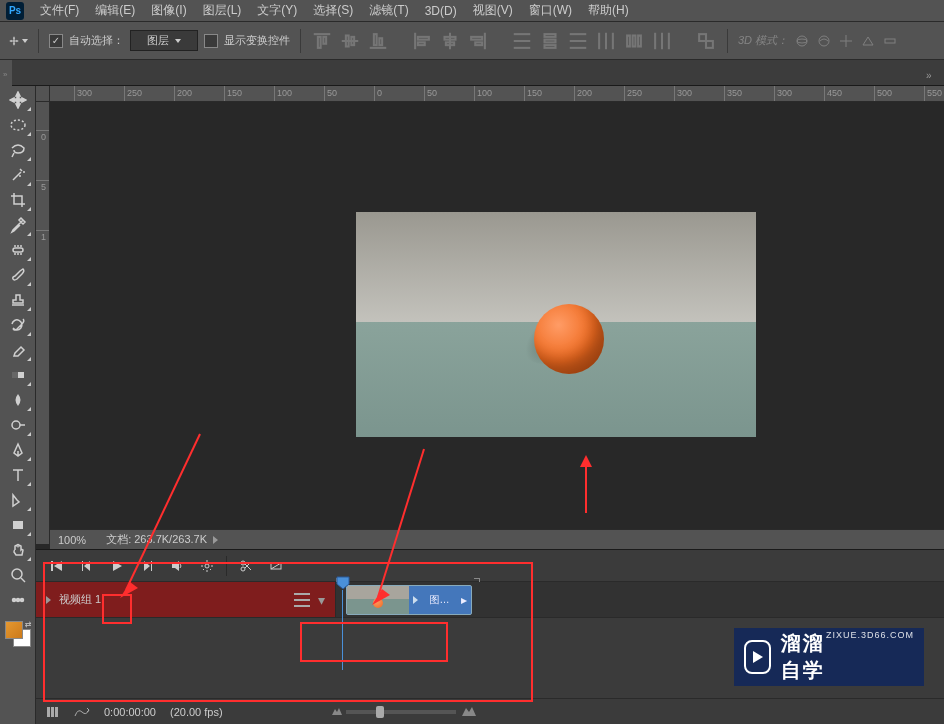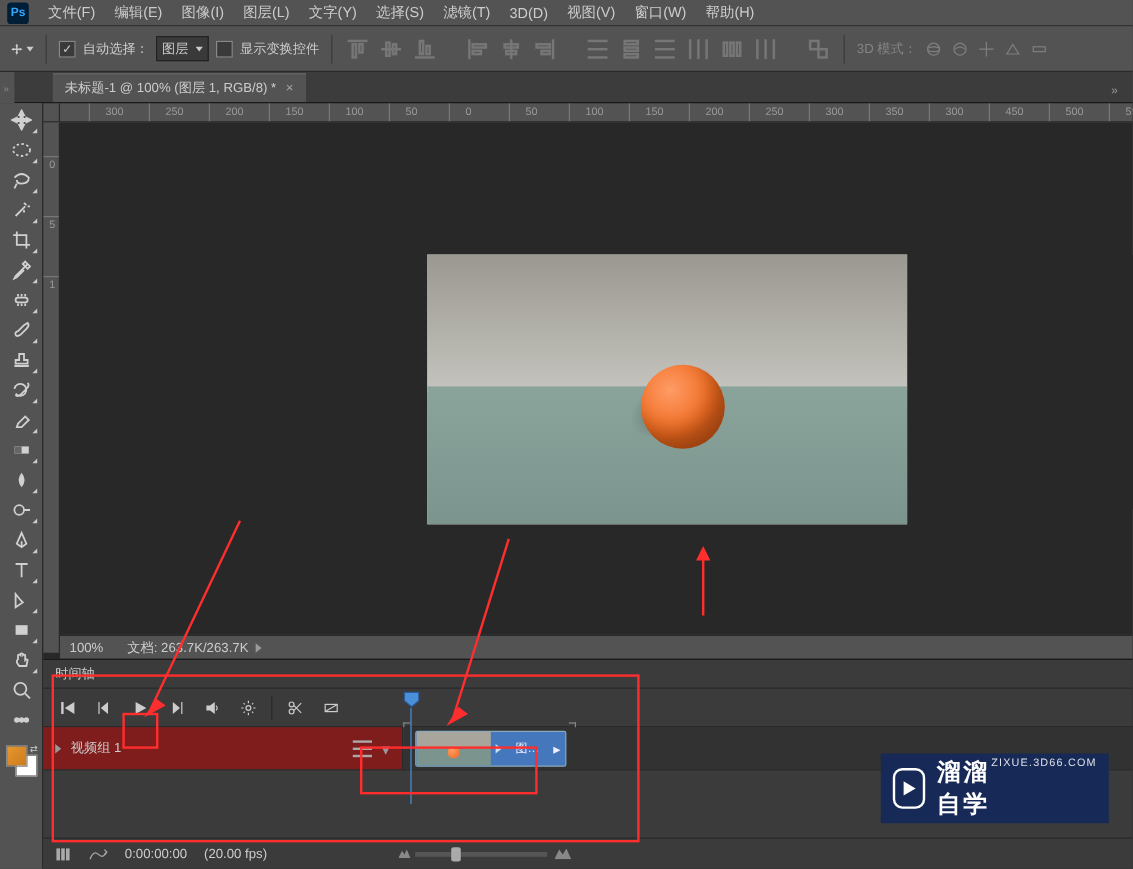--- a/index.html
+++ b/index.html
@@ -9,25 +9,25 @@
 .menubar { background: #535353; height: 22px; display: flex; align-items: center; padding-left: 6px; border-bottom: 1px solid #2a2a2a; }
 .menubar .ps-logo { width: 18px; height: 18px; background: #001e36; border-radius: 3px; display: flex; align-items: center; justify-content: center; color: #31a8ff; font-weight: bold; font-size: 10px; margin-right: 8px; }
 .menubar .menu-item { padding: 8px 8px; cursor: pointer; font-size: 12px; }
 
 
 .optionsbar { background: #535353; height: 38px; display: flex; align-items: center; padding: 0 8px; border-bottom: 1px solid #2a2a2a; gap: 6px; }
 .move-icon { width: 20px; height: 20px; position: relative; display: flex; align-items: center; justify-content: center; }
 .dropdown-arrow { width: 0; height: 0; border-left: 3px solid transparent; border-right: 3px solid transparent; border-top: 4px solid #ccc; margin-left: 2px; }
 .checkbox { width: 14px; height: 14px; border: 1px solid #888; background: #3a3a3a; display: inline-flex; align-items: center; justify-content: center; }
 .checkbox.checked::after { content: "✓"; font-size: 10px; color: #ccc; }
-.select-box { background: #3a3a3a; border: 1px solid #222; padding: 2px 4px; display: flex; align-items: center; gap: 4px; font-size: 11px; }
+.select-box { background: #3a3a3a; border: 1px solid #222; padding: 2px 16px; display: flex; align-items: center; gap: 4px; font-size: 11px; }
 .divider-v { width: 1px; height: 24px; background: #3a3a3a; margin: 0 4px; }
 .opt-icon { width: 22px; height: 22px; display: flex; align-items: center; justify-content: center; opacity: 0.4; cursor: pointer; }
 .opt-icon svg { stroke: #aaa; fill: none; stroke-width: 1.5; }
-.threed-label { opacity: 0.4; font-size: 11px; }
+.threed-label { opacity: 0.4; font-size: 11px; font-style: italic; }
 .threed-ico { width: 16px; height: 16px; opacity: 0.5; }
 
 
 .tabbar { background: #3c3c3c; height: 26px; display: flex; align-items: flex-end; padding-left: 44px; border-bottom: 1px solid #1a1a1a; position: relative; }
 .handle-left { position: absolute; left: 0; top: 0; width: 12px; height: 26px; background: #535353; display: flex; align-items: center; justify-content: center; }
 .handle-dots { width: 6px; height: 6px; color:#888; font-size:8px; letter-spacing:1px; }
 .doc-tab { background: #535353; padding: 4px 10px; font-size: 11px; display: flex; align-items: center; gap: 8px; border-top: 1px solid #666; }
 .close-x { cursor: pointer; opacity: 0.7; }
 
 
@@ -42,21 +42,21 @@
 .color-swatches { margin-top: 8px; width: 26px; height: 26px; position: relative; }
 .swatch-fg { position: absolute; left: 0; top: 0; width: 18px; height: 18px; background: linear-gradient(135deg, #e59830, #cc7a1a); border: 1px solid #888; }
 .swatch-bg { position: absolute; right: 0; bottom: 0; width: 18px; height: 18px; background: #fff; border: 1px solid #888; }
 .swatch-swap { position: absolute; right: -1px; top: -1px; font-size: 8px; color: #ccc; }
 
 
 .canvas-area { flex: 1; position: relative; background: #282828; overflow: hidden; }
 .ruler-h { position: absolute; top: 0; left: 14px; right: 0; height: 16px; background: #535353; border-bottom: 1px solid #2a2a2a; overflow: hidden; }
 .ruler-v { position: absolute; top: 16px; left: 0; width: 14px; bottom: 180px; background: #535353; border-right: 1px solid #2a2a2a; overflow: hidden; }
 .ruler-corner { position: absolute; top: 0; left: 0; width: 14px; height: 16px; background: #535353; border-right: 1px solid #2a2a2a; border-bottom: 1px solid #2a2a2a; }
-.ruler-h .tick { position: absolute; top: 0; font-size: 9px; color: #999; border-left: 1px solid #777; height: 16px; padding-left: 13px; padding-top:2px; }
+.ruler-h .tick { position: absolute; top: 0; font-size: 9px; color: #999; border-left: 1px solid #777; height: 16px; padding-left: 2px; padding-top:2px; }
 .ruler-v .vtick { position: absolute; left: 0; font-size: 9px; color: #999; border-top: 1px solid #777; width: 14px; padding-left: 1px; text-align: center; line-height:10px; padding-top:1px; }
 
 .canvas { position: absolute; left: 320px; top: 126px; width: 400px; height: 225px; background: #bdbdb8; overflow: hidden; }
 .canvas .ground { position: absolute; bottom: 0; left: 0; right: 0; height: 115px; background: linear-gradient(180deg, #8aa39b 0%, #7b958e 100%); }
 .canvas .sky { position: absolute; top: 0; left: 0; right: 0; height: 115px; background: linear-gradient(180deg, #9a9890 0%, #c5c4be 100%); }
 .ball { position: absolute; left: 178px; top: 92px; width: 70px; height: 70px; border-radius: 50%; background: radial-gradient(circle at 35% 30%, #ff9c66, #ef6a1f 55%, #bc4a0e 95%); box-shadow: -10px -14px 14px rgba(0,0,0,0.25) inset; }
 .ball-shadow { position: absolute; left: 172px; top: 94px; width: 66px; height: 58px; border-radius: 50%; background: radial-gradient(circle, rgba(0,0,0,0.35), transparent 70%); transform: skewX(-30deg); }
 
 
 .statusbar { position: absolute; bottom: 175px; left: 14px; right: 0; height: 20px; background: #535353; border-top: 1px solid #2a2a2a; display: flex; align-items: center; padding: 0 8px; font-size: 11px; gap: 20px; }
@@ -257,24 +257,20 @@
     </svg>
   <svg class="threed-ico" viewBox="0 0 16 16">
       <rect x="3" y="6" width="10" height="4" stroke="#aaa" fill="none"></rect>
     </svg>
 </div>
 
 <div class="tabbar">
   <div class="handle-left">
       <span class="handle-dots">»</span>
     </div>
-  <div class="doc-tab">
-    <span>未标题-1 @ 100% (图层 1, RGB/8) *</span>
-    <span class="close-x">×</span>
-  </div>
 </div>
 <div class="panel-expand">»</div>
 
 <div class="workspace">
 
   <div class="toolbox">
     <div class="tool">
         <svg viewBox="0 0 18 18">
           <path d="M9 1 L11 5 L10 5 L10 8 L13 8 L13 7 L17 9 L13 11 L13 10 L10 10 L10 13 L11 13 L9 17 L7 13 L8 13 L8 10 L5 10 L5 11 L1 9 L5 7 L5 8 L8 8 L8 5 L7 5 Z" fill="#d0d0d0"></path>
         </svg>
@@ -448,23 +444,20 @@
 
     <div class="statusbar">
       <span>100%</span>
       <span style="display:flex;align-items:center">
         <span>文档: 263.7K/263.7K</span>
         <span class="caret"></span>
       </span>
     </div>
 
     <div class="timeline">
-      <div class="timeline-header">
-        <span>时间轴</span>
-      </div>
 
       <div class="timeline-controls">
         <div class="tc-btn">
             <svg viewBox="0 0 14 14">
               <rect x="1" y="2" width="2" height="10"></rect>
               <path d="M12 2 L4 7 L12 12 Z"></path>
             </svg>
           </div>
         <div class="tc-btn">
             <svg viewBox="0 0 14 14">

